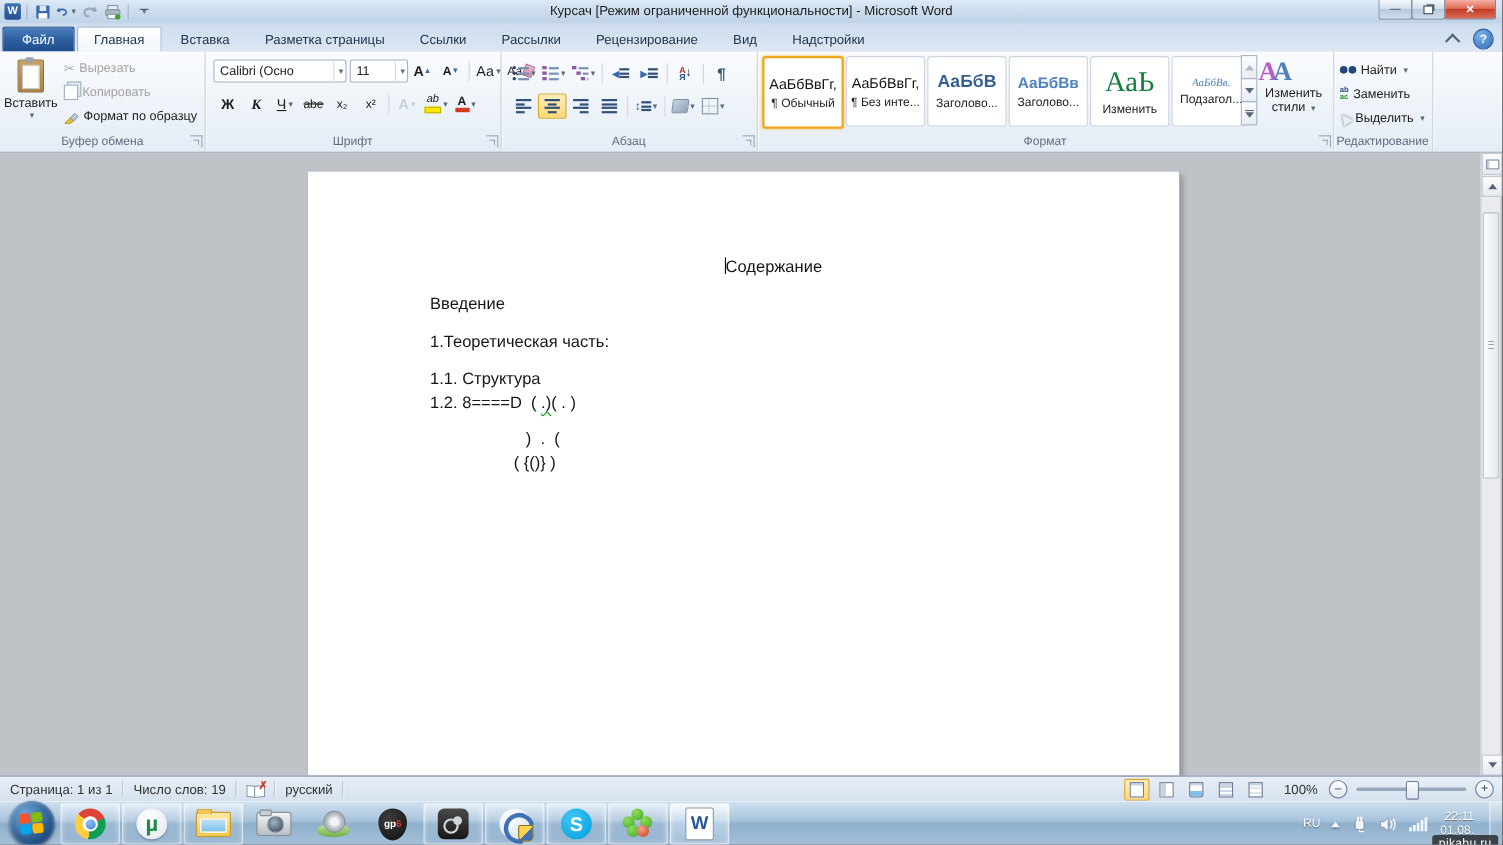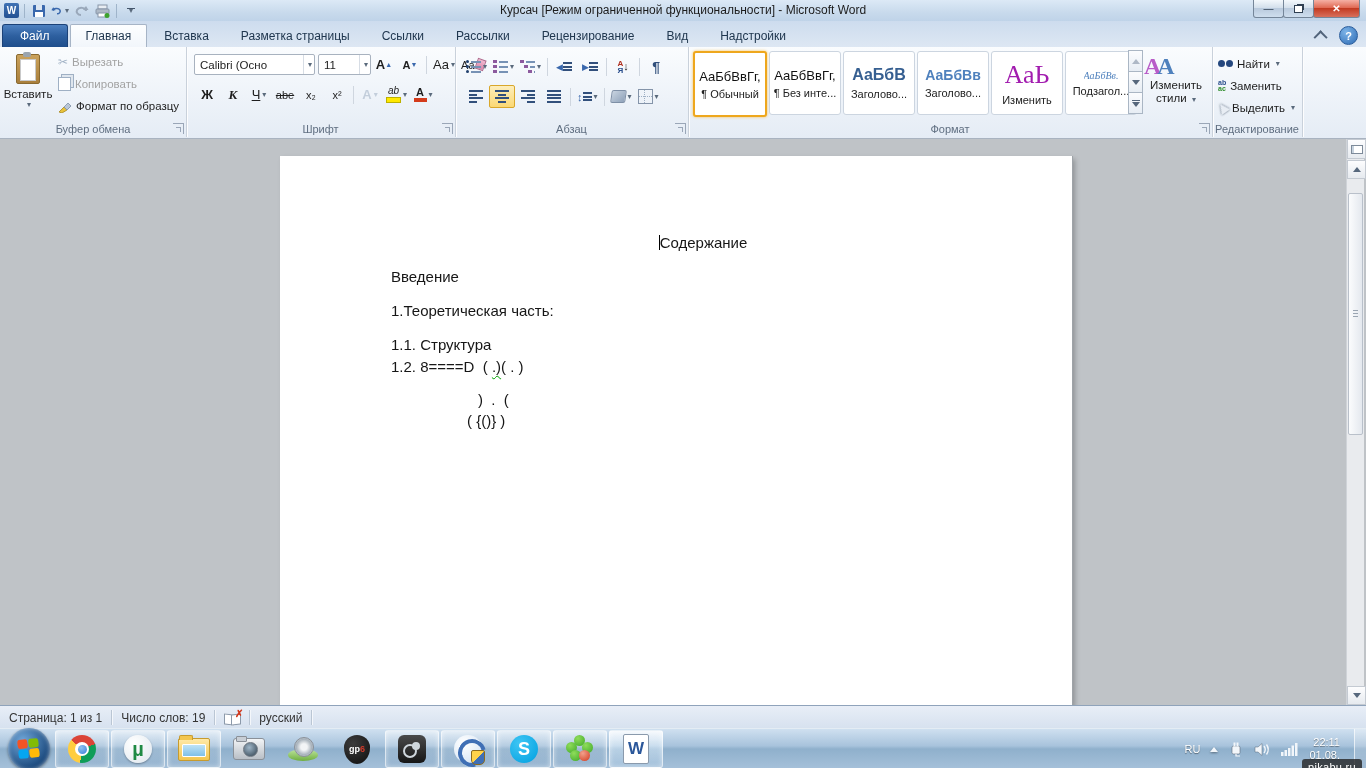--- a/index.html
+++ b/index.html
@@ -515,21 +515,21 @@
         </div>
         <div class="stylecard">
           <span class="sample" style="font-size:16px;font-weight:bold;color:#365f91;">АаБбВ</span>
           <span class="sname">Заголово...</span>
         </div>
         <div class="stylecard">
           <span class="sample" style="font-size:14px;font-weight:bold;color:#4f81bd;">АаБбВв</span>
           <span class="sname">Заголово...</span>
         </div>
         <div class="stylecard">
-          <span class="sample" style="font-size:26px;color:#a21caf;font-family:'Liberation Serif',serif;">АаЬ</span>
+          <span class="sample" style="font-size:26px;color:#15803d;font-family:'Liberation Serif',serif;">АаЬ</span>
           <span class="sname">Изменить</span>
         </div>
         <div class="stylecard">
           <span class="sample" style="font-size:10px;font-style:italic;color:#4f81bd;font-family:'Liberation Serif',serif;">АаБбВв.</span>
           <span class="sname">Подзагол...</span>
         </div>
       </div>
       <div class="galscroll" style="left:440px;top:4px;">
         <div class="gs">
             <span class="tri-up"></span>
@@ -607,20 +607,43 @@
     <div class="sseg">Страница: 1 из 1</div>
     <div class="sseg">Число слов: 19</div>
     <div class="sseg">
       <span class="bookico">
           <span class="pg l"></span>
           <span class="pg r"></span>
           <span class="x">✗</span>
         </span>
     </div>
     <div class="sseg">русский</div>
+    <div class="sright">
+      <div class="vbtn active">
+          <span class="vglyph"></span>
+        </div>
+      <div class="vbtn">
+          <span class="vglyph" style="box-shadow:inset 5px 0 0 #c9d4e2;"></span>
+        </div>
+      <div class="vbtn">
+          <span class="vglyph" style="border-radius:0 0 3px 3px;background:linear-gradient(#fff 60%,#7fc0e8 60%);"></span>
+        </div>
+      <div class="vbtn">
+          <span class="vglyph" style="background:repeating-linear-gradient(#fff 0 2px,#c9d4e2 2px 4px);"></span>
+        </div>
+      <div class="vbtn">
+          <span class="vglyph" style="background:repeating-linear-gradient(#fff 0 3px,#dde5ee 3px 5px);"></span>
+        </div>
+      <span style="font-size:12px;color:#333;margin:0 6px 0 10px;">100%</span>
+      <div class="zbtn">–</div>
+      <div class="zoomtrack">
+        <div class="zoomhandle"></div>
+      </div>
+      <div class="zbtn">+</div>
+    </div>
   </div>
 
   <div class="taskbar">
     <div class="orb">
       <span class="flag">
         <i style="background:#f35325;"></i>
           <i style="background:#81bc06;"></i>
           <i style="background:#05a6f0;"></i>
           <i style="background:#ffba08;"></i>
       </span>

